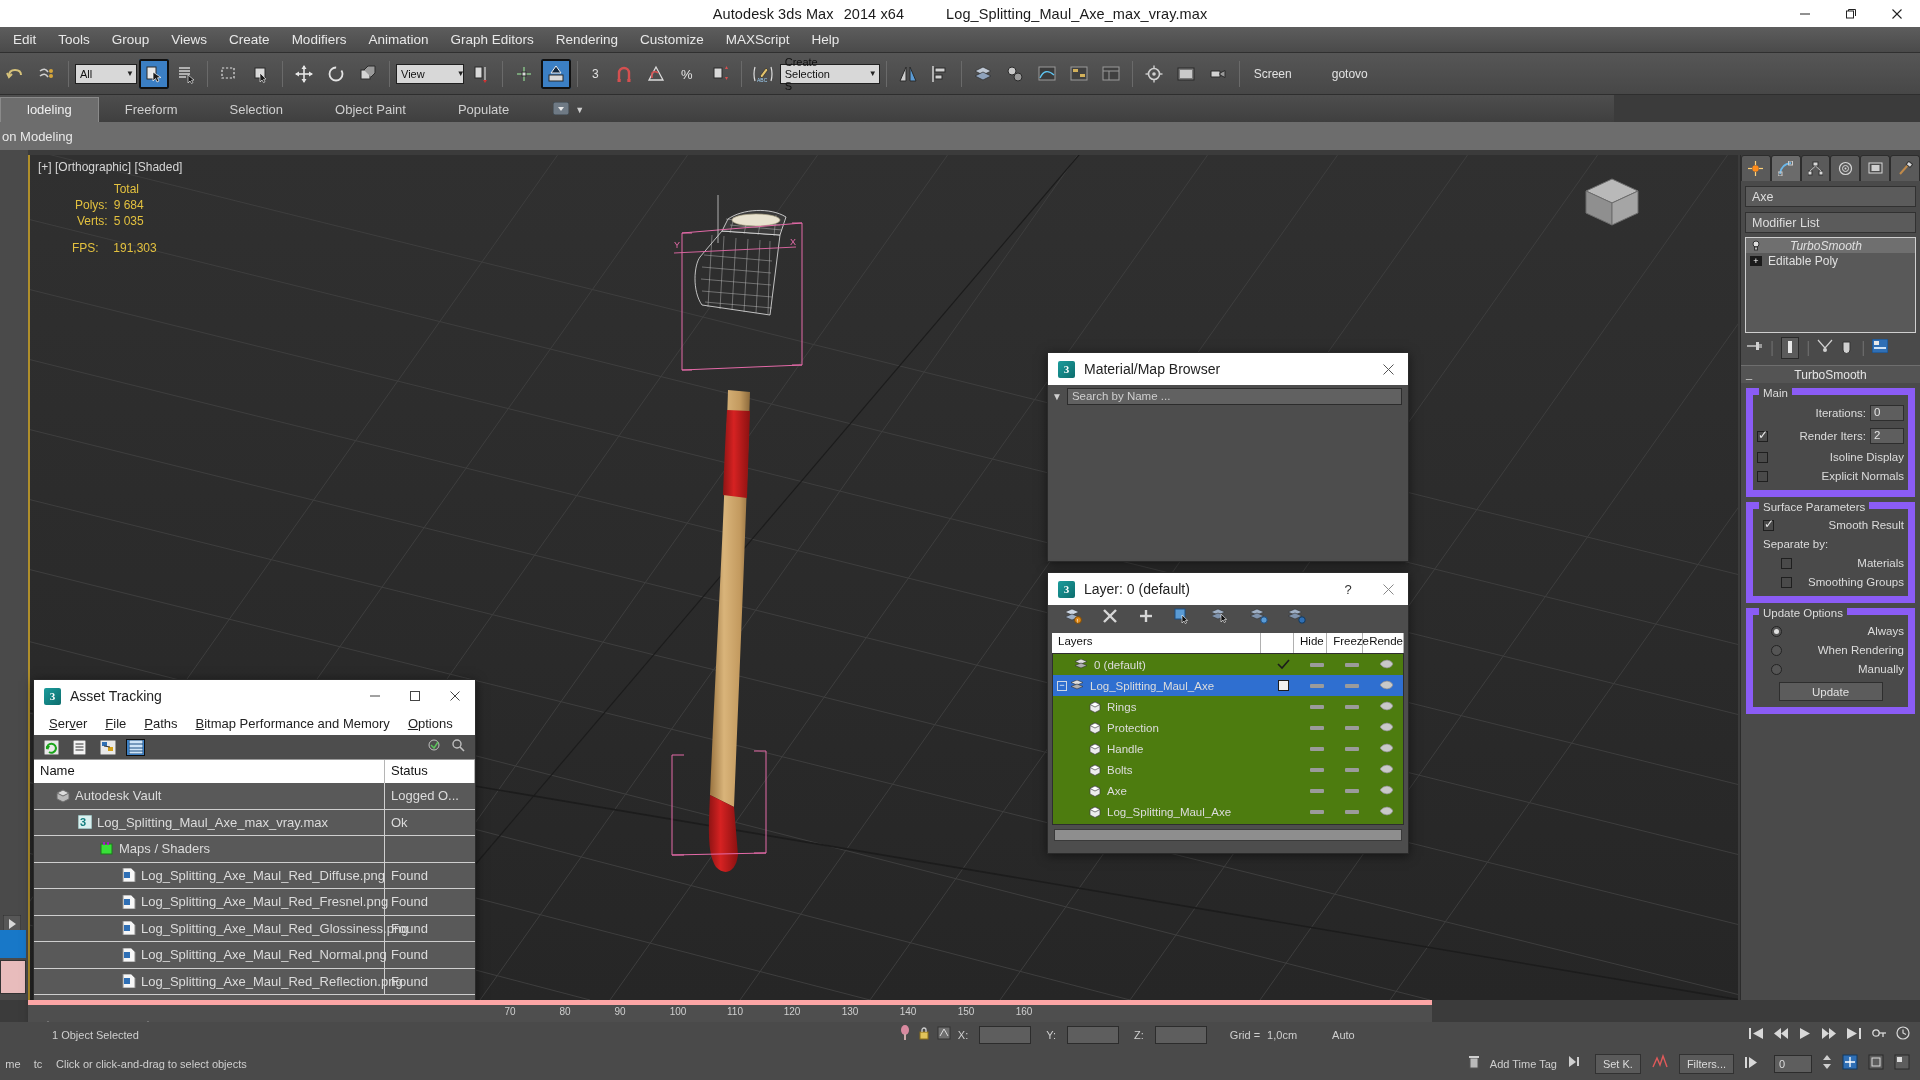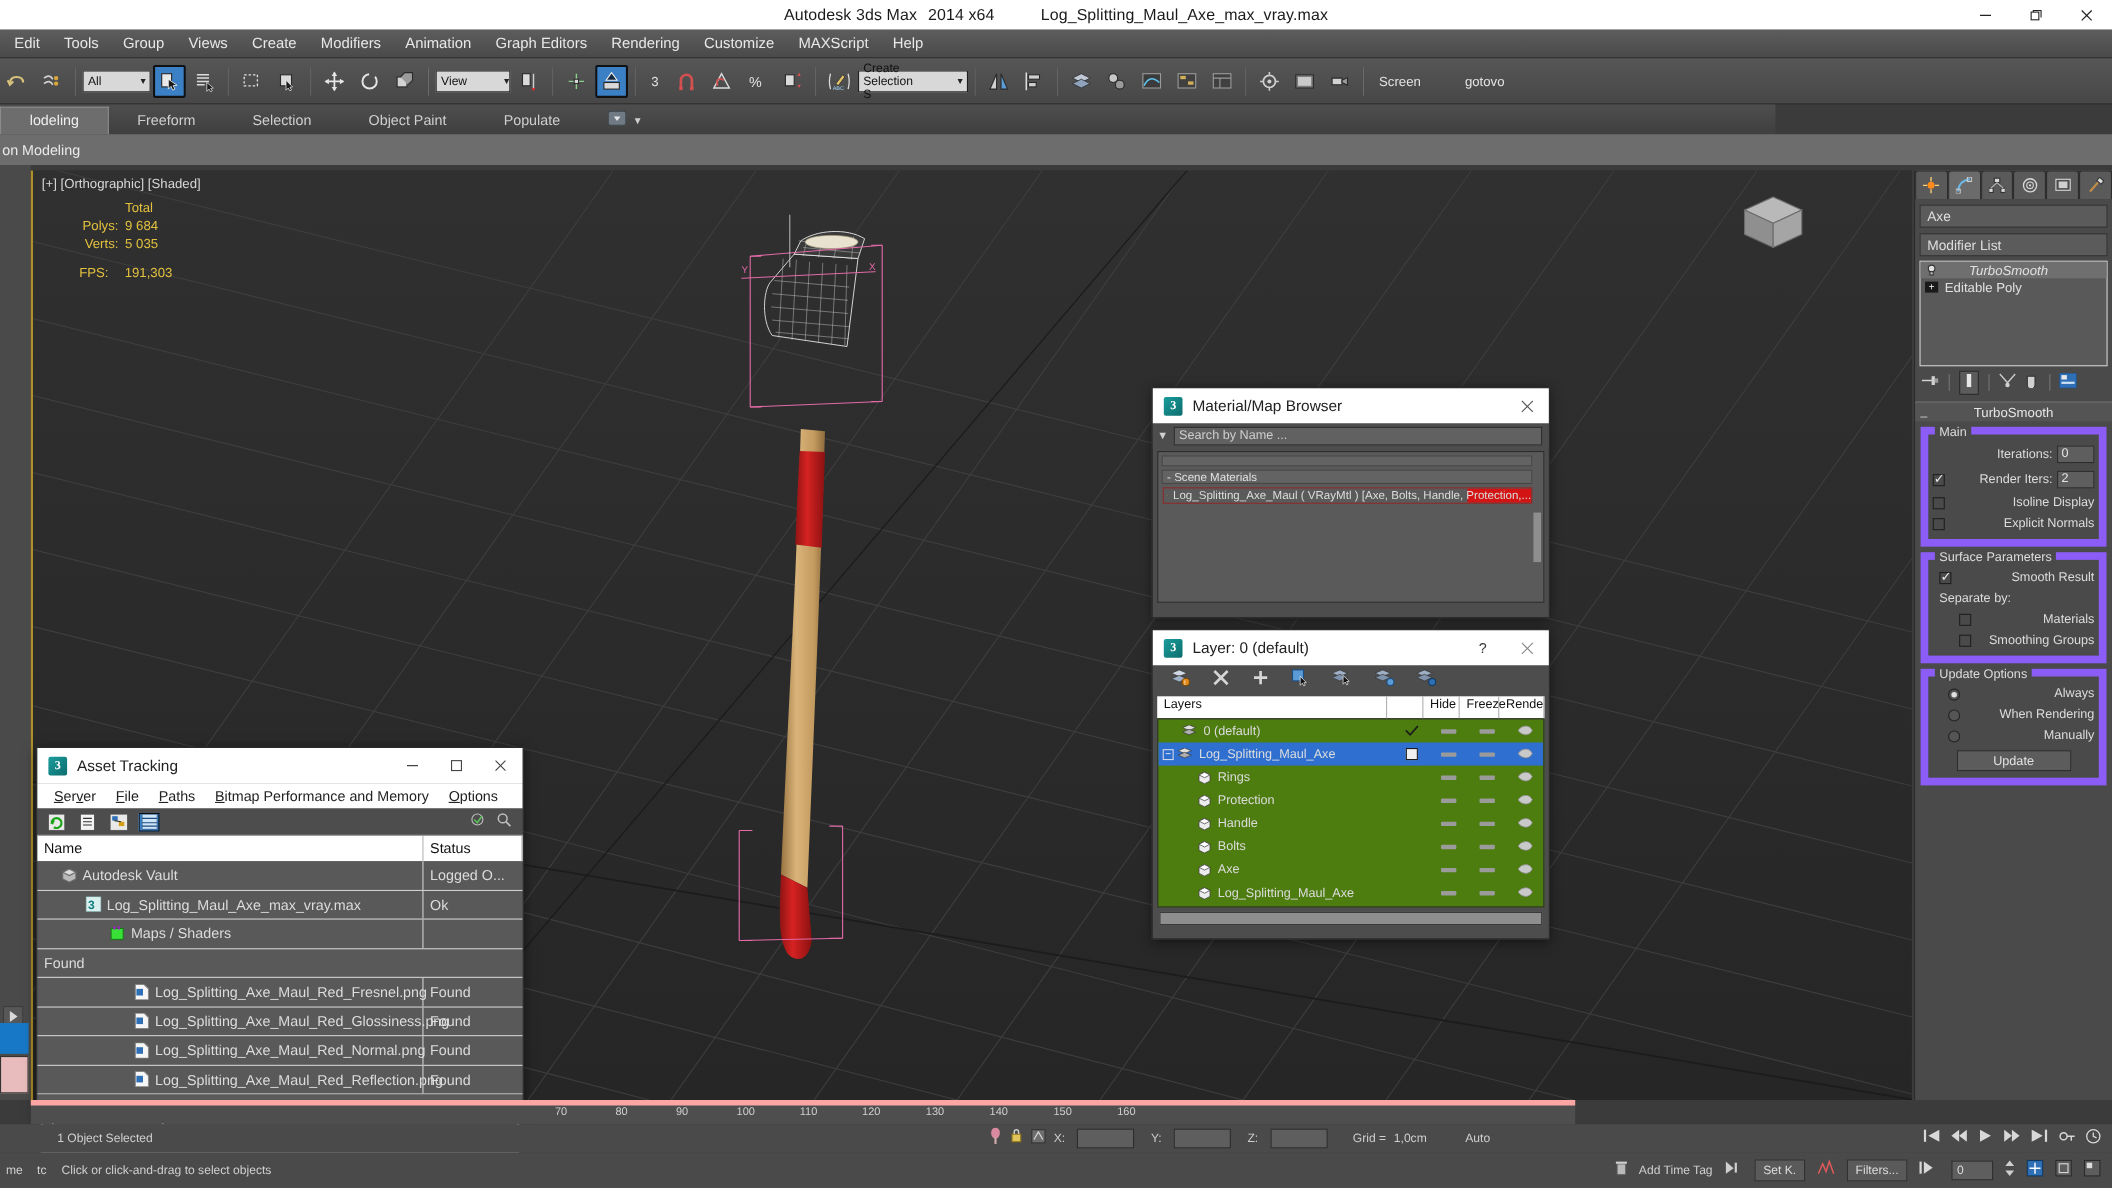--- a/index.html
+++ b/index.html
@@ -908,20 +908,27 @@
           <svg class="ficon" viewBox="0 0 14 14">
               <rect x="1" y="2" width="11" height="10" fill="#38e038" stroke="#1a7a1a"></rect>
               <rect x="3" y="0" width="2" height="3" fill="#a020c0"></rect>
               <rect x="7" y="0" width="2" height="3" fill="#a020c0"></rect>
             </svg>
           <span>Maps / Shaders</span>
         </div>
         <div class="at-status"></div>
       </div>
       <div class="at-row">
+        <div class="at-name" style="padding-left:88px">
+          <svg class="ficon" viewBox="0 0 14 14">
+              <path d="M1 0 h8 l4 4 v10 h-12 z" fill="#f6f6f6" stroke="#8a8a8a"></path>
+              <rect x="2" y="4" width="6" height="6" fill="#2f6fb5"></rect>
+            </svg>
+          <span>Log_Splitting_Axe_Maul_Red_Diffuse.png</span>
+        </div>
         <div class="at-status">Found</div>
       </div>
       <div class="at-row">
         <div class="at-name" style="padding-left:88px">
           <svg class="ficon" viewBox="0 0 14 14">
               <path d="M1 0 h8 l4 4 v10 h-12 z" fill="#f6f6f6" stroke="#8a8a8a"></path>
               <rect x="2" y="4" width="6" height="6" fill="#2f6fb5"></rect>
             </svg>
           <span>Log_Splitting_Axe_Maul_Red_Fresnel.png</span>
         </div>
@@ -975,32 +982,20 @@
           <svg width="13" height="13" viewBox="0 0 13 13">
               <line x1="1.5" y1="1.5" x2="11.5" y2="11.5" stroke="#555"></line>
               <line x1="11.5" y1="1.5" x2="1.5" y2="11.5" stroke="#555"></line>
             </svg>
         </div>
       </div>
     </div>
     <div class="mm-search">
       <span style="color:#d0d0d0;font-size:10px">▼</span>
       <span class="inp">Search by Name ...</span>
-    </div>
-    <div class="mm-body">
-      <div style="height:10px;margin:3px 10px 0 3px;background:#636363;border:1px solid #464646"></div>
-      <div class="mm-group">- Scene Materials</div>
-      <div class="mm-item">
-        <span class="redtag"></span>
-        <svg width="11" height="11" viewBox="0 0 11 11" style="margin-right:4px;position:relative;z-index:2">
-            <circle cx="5.5" cy="5.5" r="5" fill="#b08a55" stroke="#5c4525"></circle>
-          </svg>
-        <span class="txt">Log_Splitting_Axe_Maul  ( VRayMtl ) [Axe, Bolts, Handle, Protection,...</span>
-      </div>
-      <div class="mm-vbar"></div>
     </div>
   </div>
 
   <div class="win" id="layerWin">
     <div class="win-title">
       <span class="maxicon">
           <span>3</span>
         </span>
       <span class="tt">Layer: 0 (default)</span>
       <div class="win-ctrls">

